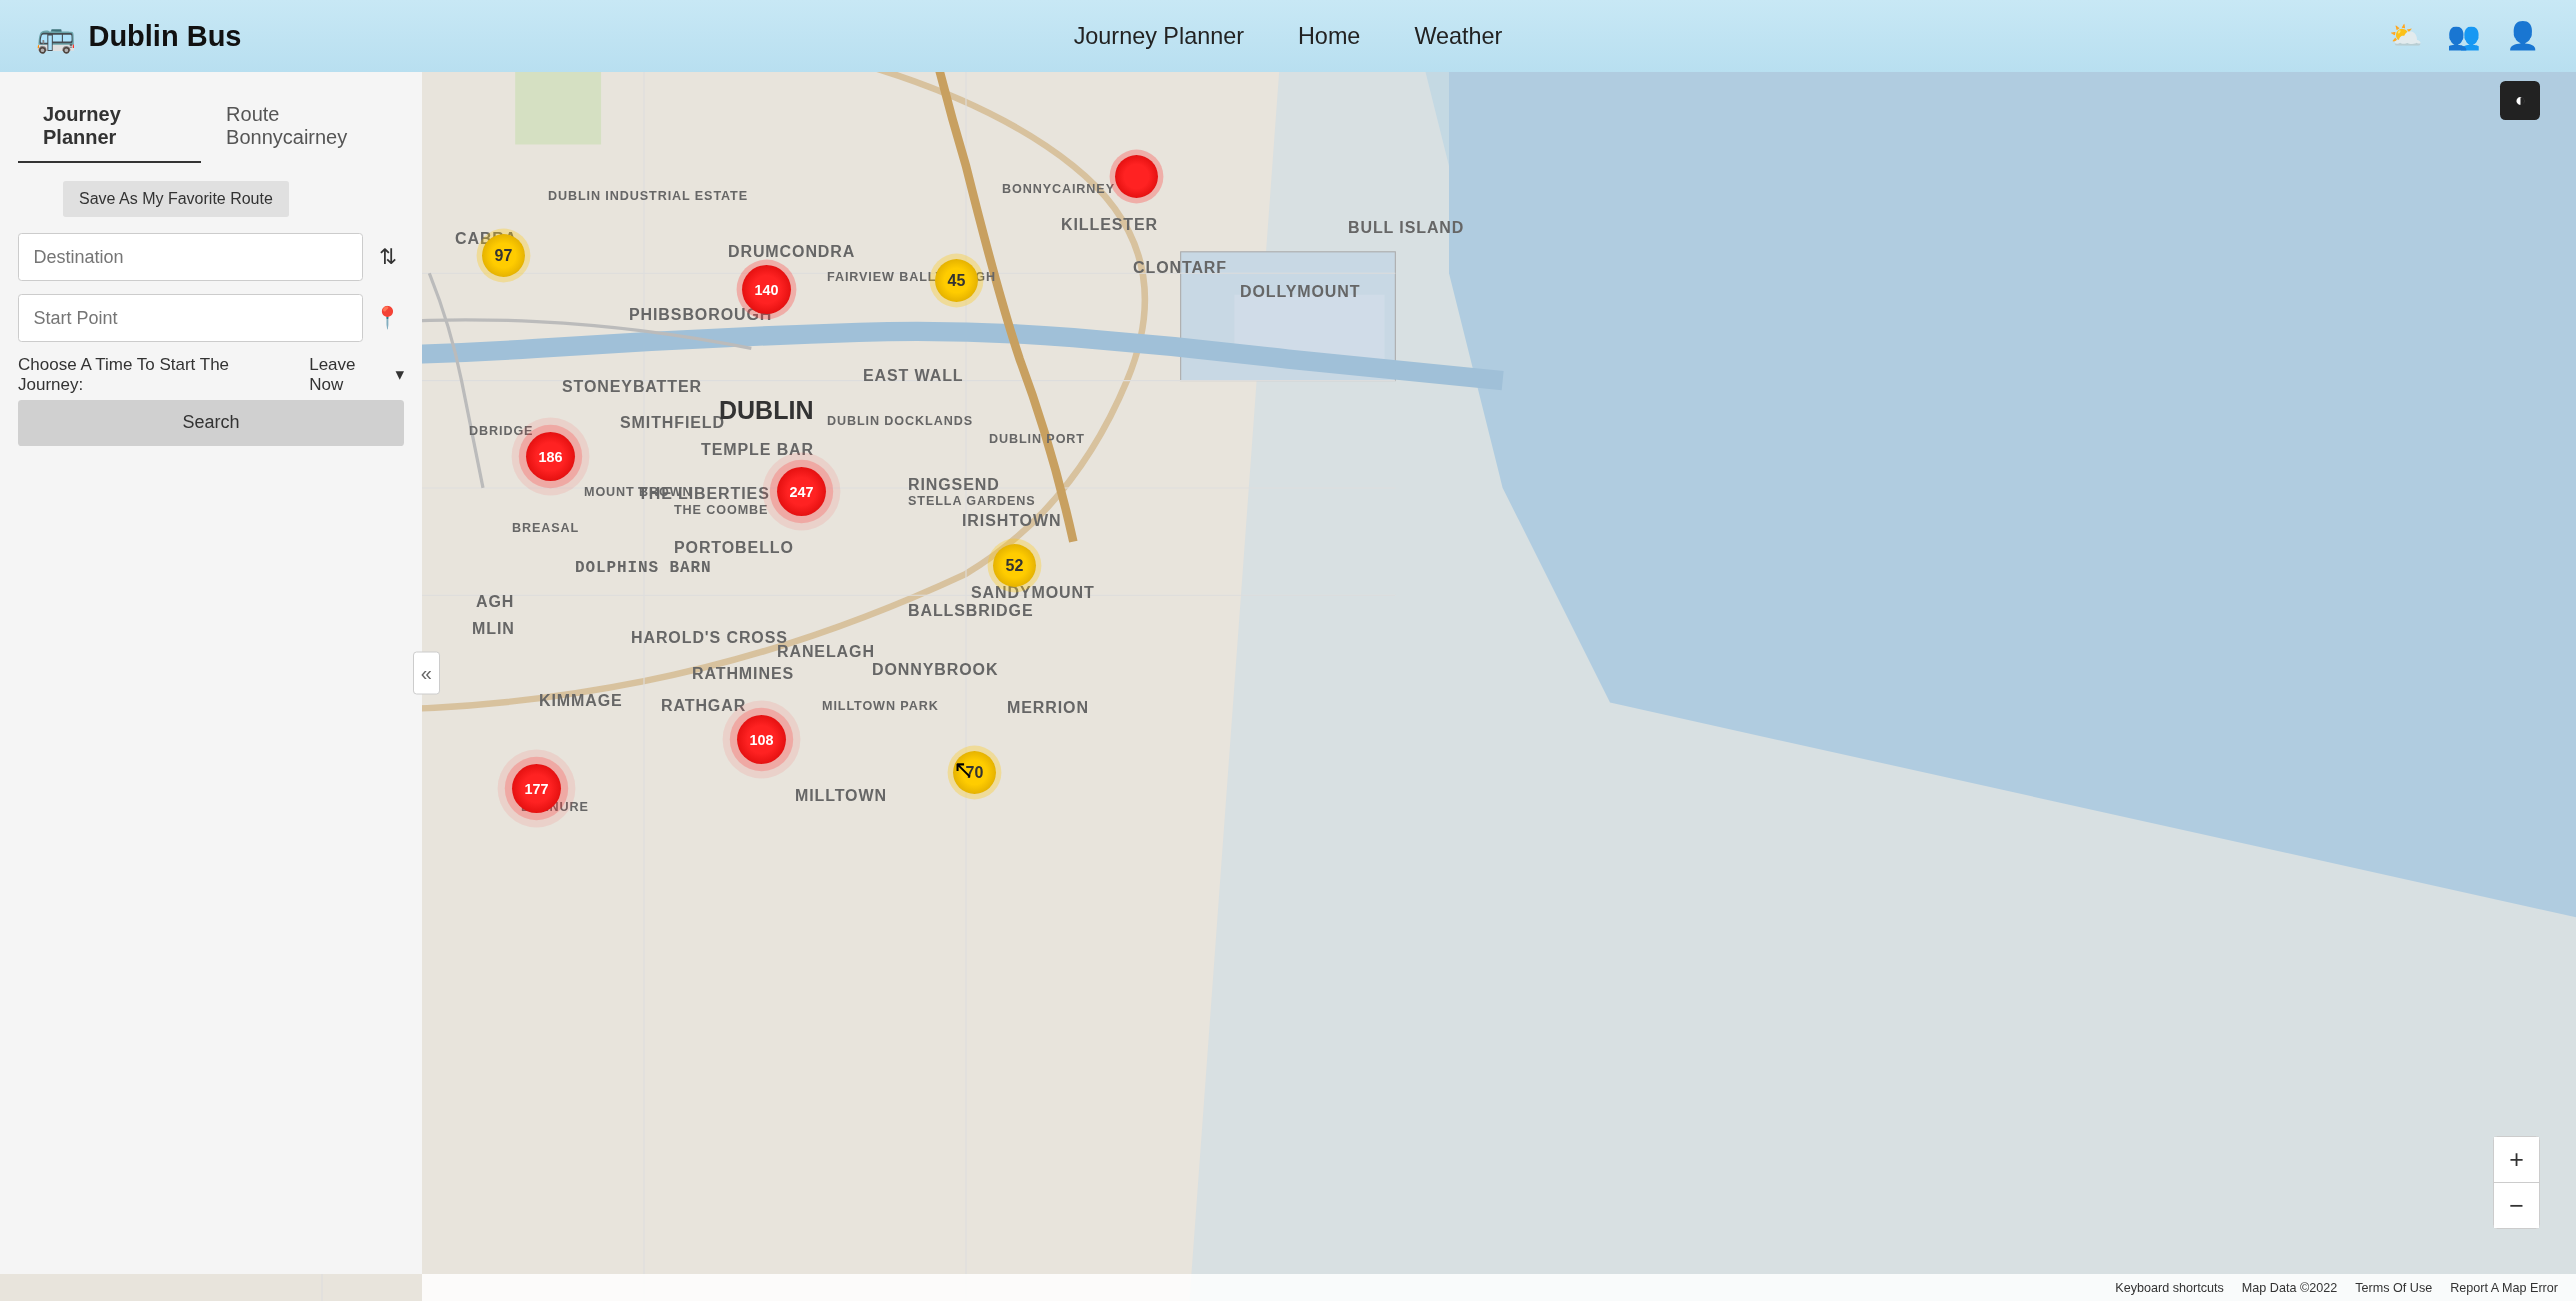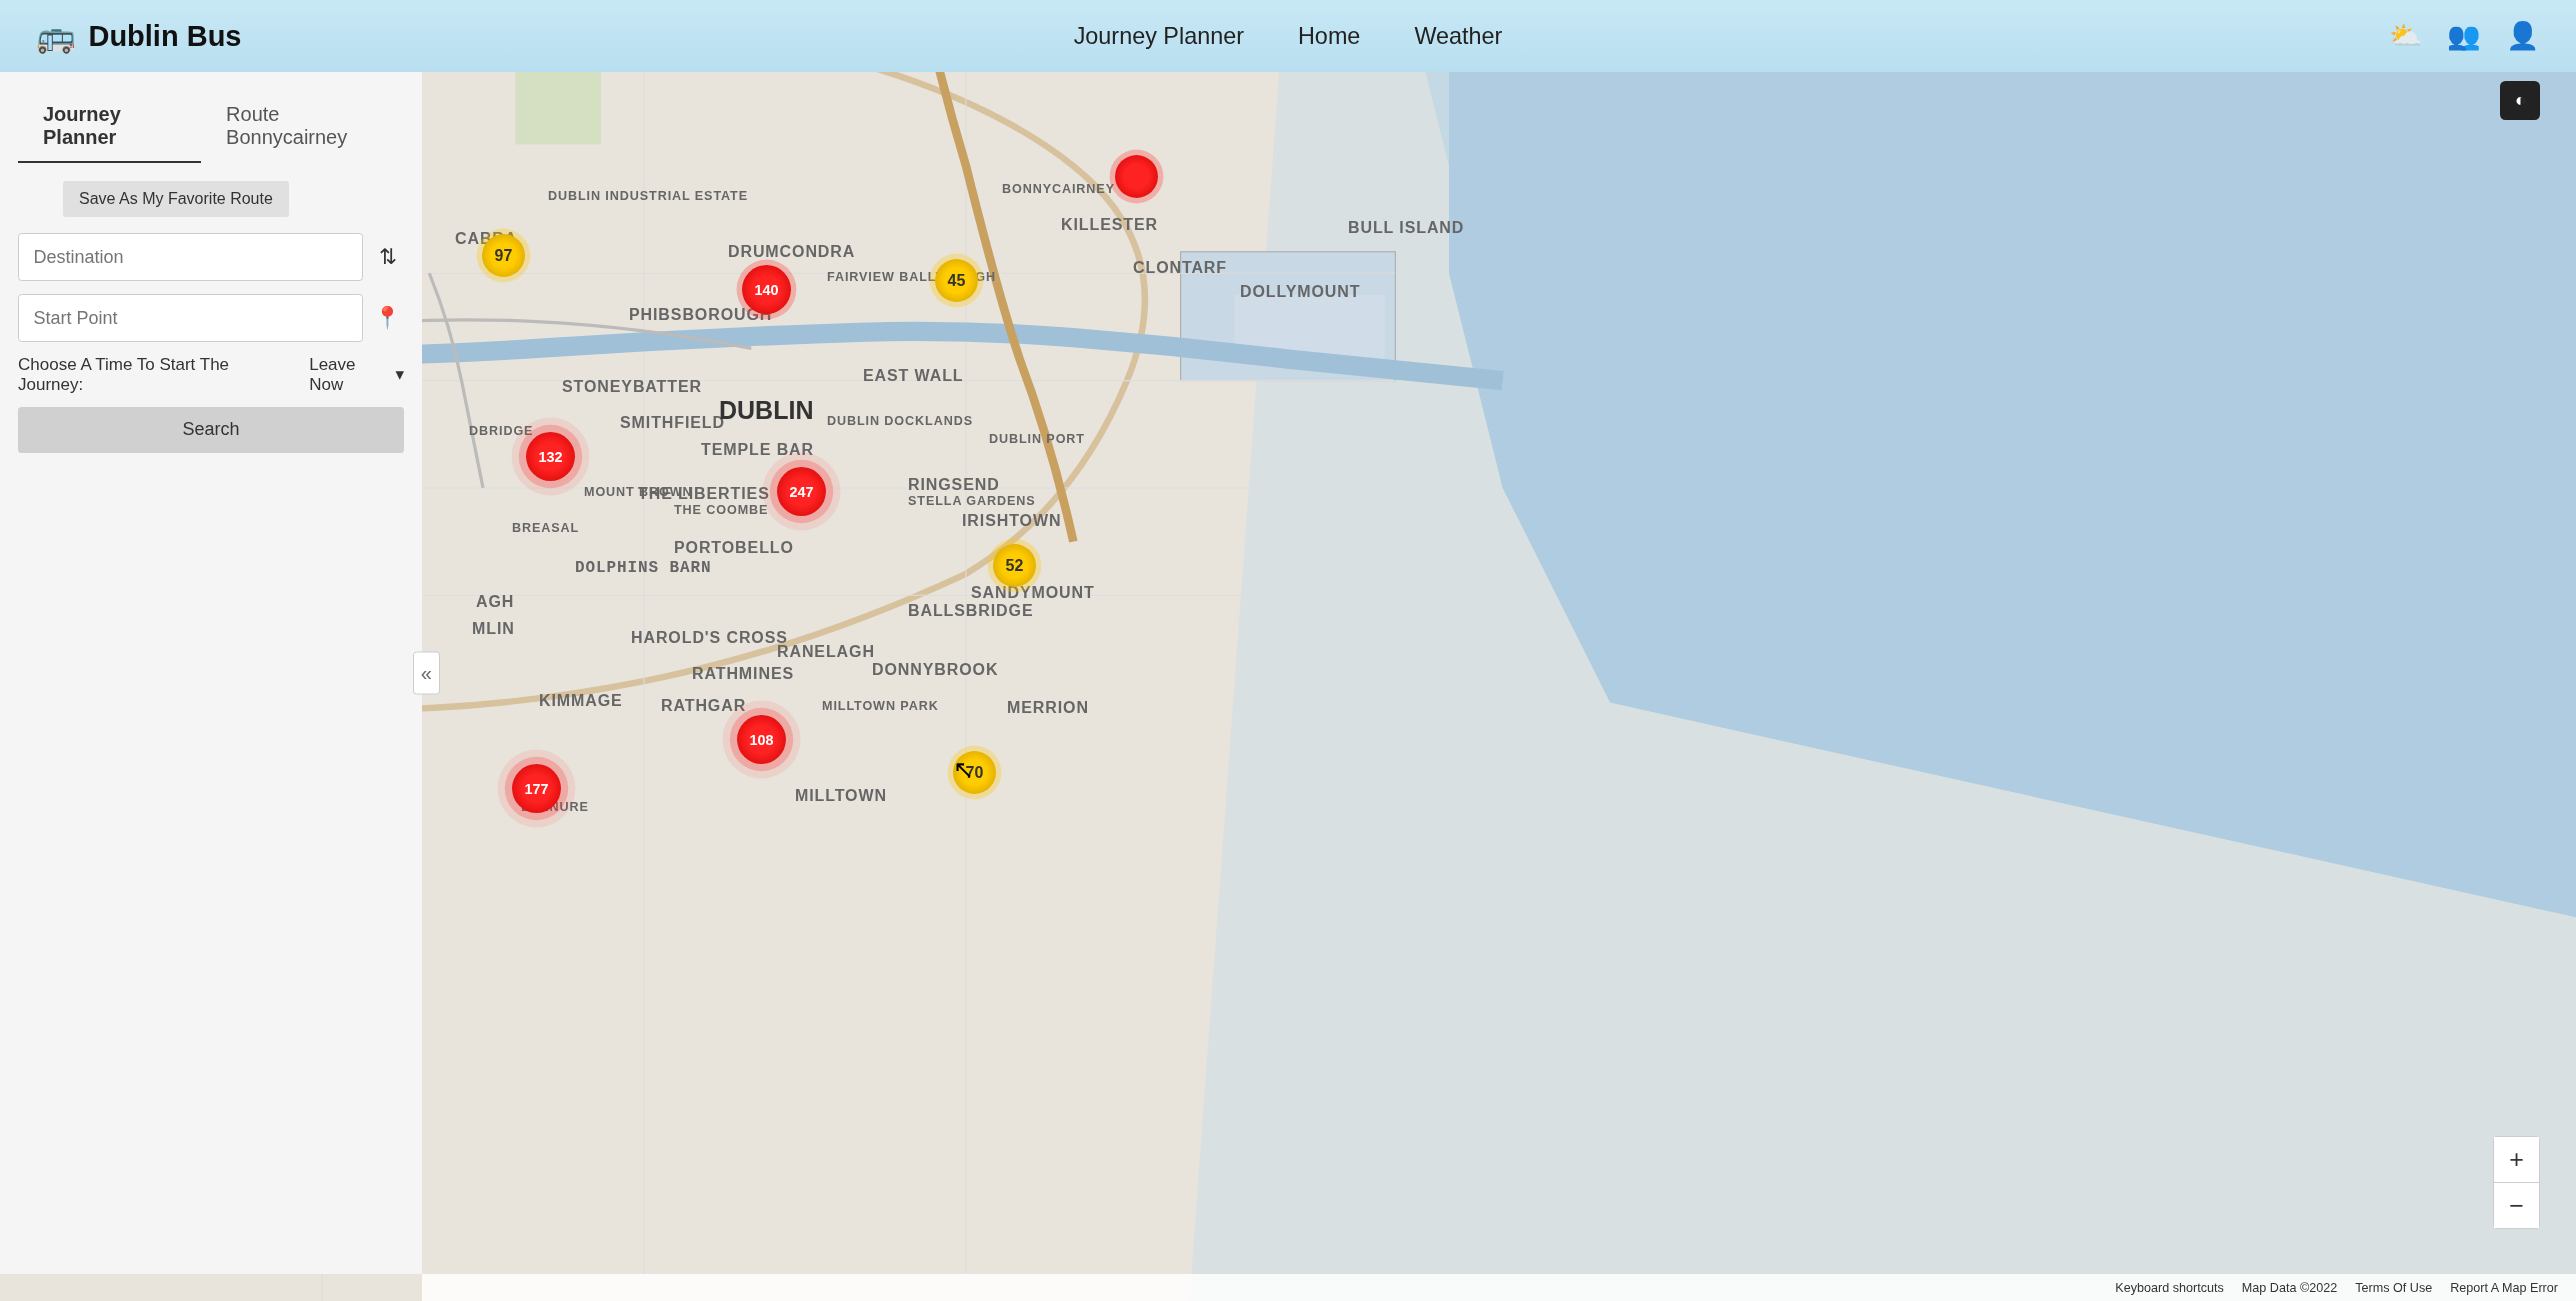--- a/index.html
+++ b/index.html
@@ -133,21 +133,21 @@
       color: #333;
       cursor: pointer;
       width: 32px;
       text-align: center;
     }
 
     .time-row {
       display: flex;
       align-items: flex-start;
       gap: 22px;
-      margin-bottom: 12px;
+      margin-bottom: 5px;
       font-size: 17px;
       color: #333;
     }
     .time-selector {
       display: flex;
       align-items: center;
       gap: 5.4px;
       cursor: pointer;
       font-size: 17px;
     }
@@ -445,21 +445,21 @@
       <div class="map-label medium" style="top: 715px; left: 795px;">Milltown</div>
       <div class="map-label small" style="top: 110px; left: 1002px;">Bonnycairney</div>
       <div class="map-label small" style="top: 352px; left: 469px;">dbridge</div>
       <div class="map-label small" style="top: 728px; left: 521px;">ERENURE</div>
     </div>
 
   <div id="markers-container">
       <div class="marker yellow" style="width: 43px; height: 43px; top: 162px; left: 482px; font-size: 16px;">97</div>
       <div class="marker yellow" style="width: 43px; height: 43px; top: 187px; left: 935px; font-size: 16px;">45</div>
       <div class="marker red" style="width: 49px; height: 49px; top: 193px; left: 742px; font-size: 14.4px;">140</div>
-      <div class="marker red pulsing" style="width: 49px; height: 49px; top: 360px; left: 526px; font-size: 14.4px;">132</div>
+      <div class="marker red pulsing" style="width: 49px; height: 49px; top: 360px; left: 526px; font-size: 14.4px;">186</div>
       <div class="marker red pulsing" style="width: 49px; height: 49px; top: 395px; left: 777px; font-size: 14.4px;">247</div>
       <div class="marker yellow" style="width: 43px; height: 43px; top: 472px; left: 993px; font-size: 16px;">52</div>
       <div class="marker red pulsing" style="width: 49px; height: 49px; top: 643px; left: 737px; font-size: 14.4px;">108</div>
       <div class="marker yellow" style="width: 43px; height: 43px; top: 679px; left: 953px; font-size: 16px;">70</div>
       <div class="marker red pulsing" style="width: 49px; height: 49px; top: 692px; left: 512px; font-size: 14.4px;">177</div>
       <div class="marker red" style="width: 43px; height: 43px; top: 83px; left: 1115px; font-size: 16px;"></div>
     </div>
 
   <button class="dark-toggle">◐</button>
 

